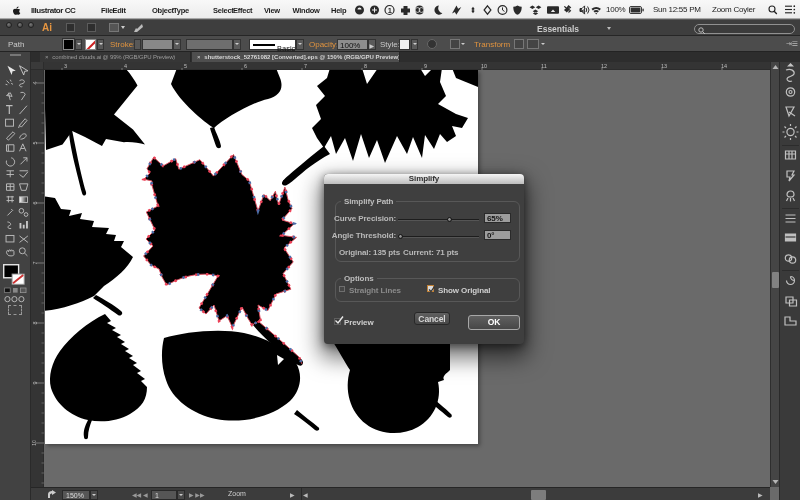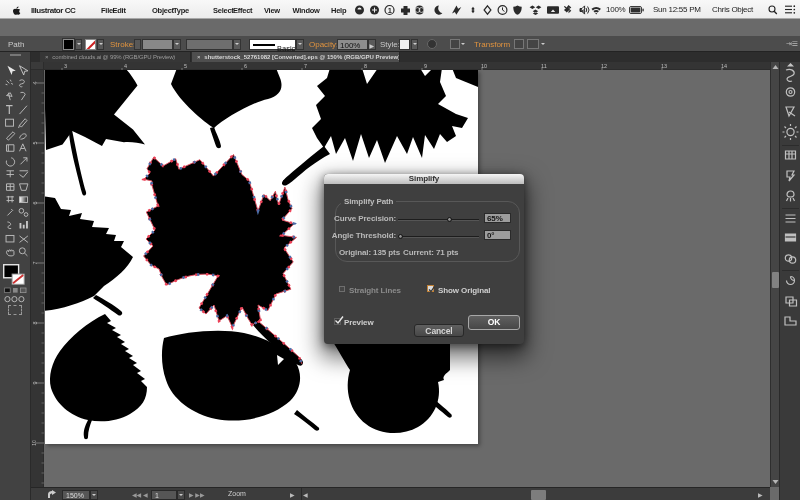--- a/index.html
+++ b/index.html
@@ -50,21 +50,21 @@
   #statusbar { left:31px; top:487px; width:739px; height:13px; background:#3c3c3c; border-top:1px solid #262626;
     color:#c5c5c5; font-size:7px; }
 
   
   #dialog { left:324px; top:174px; width:200px; height:170px; border-radius:4px;
     background:#3f3f3f; box-shadow:0 10px 22px 4px rgba(0,0,0,0.55), 0 2px 8px rgba(0,0,0,0.5);
     color:#b9b9b9; font-size:8px; font-weight:bold; letter-spacing:-0.1px; }
   #dlg-title { position:absolute; left:0; top:0; width:200px; height:10px; border-radius:4px 4px 0 0;
     background:linear-gradient(#f5f5f5,#bdbdbd); color:#303030; text-align:center;
     font-size:8px; line-height:10px; font-weight:bold; }
-  .fieldset { position:absolute; border:1px solid #585858; border-radius:12px; }
+  .fieldset { position:absolute; border:1px solid #585858; border-radius:6px; }
   .flabel { position:absolute; top:-5px; left:5px; background:#3f3f3f; padding:0 3px; color:#bdbdbd; }
   .slider-track { position:absolute; height:2px; background:#1d1d1d; border-bottom:1px solid #555; }
   .slider-thumb { position:absolute; width:5px; height:5px; border-radius:50%;
     background:radial-gradient(circle at 40% 35%, #a8a8a8, #6a6a6a 75%); border:0.5px solid #1a1a1a; top:-2px; }
   .valbox { position:absolute; width:27px; height:10px; background:#9d9d9d; border:1px solid #2a2a2a;
     color:#141414; font-size:8px; line-height:9px; padding-left:2px; }
   .btn { position:absolute; height:13px; border-radius:3px; text-align:center;
     background:linear-gradient(#606060,#474747); border:1px solid #282828;
     color:#d6d6d6; font-size:8.5px; line-height:12px; }
 </style>
@@ -114,39 +114,60 @@
         <path d="M238.5 4.8 a7.5 7.5 0 0 1 9.4 0 l-1.3 1.6 a5.4 5.4 0 0 0 -6.8 0 z M240.4 7 a4.6 4.6 0 0 1 5.6 0 l-1.3 1.6 a2.6 2.6 0 0 0 -3 0 z M242.2 9.3 a1.6 1.6 0 0 1 2 0 l-1 1.3 z"></path>
       </g>
     </svg>
     <div class="mi" style="left:606px; font-size:8px; font-weight:normal; top:5px;">100%</div>
     <svg class="abs" style="left:629px; top:5.5px;" width="15" height="8" viewBox="0 0 15 8">
       <rect x="0.5" y="0.5" width="12" height="7" rx="1.5" fill="none" stroke="#3a3a3a"></rect>
       <rect x="1.6" y="1.6" width="9.8" height="4.8" rx="0.8" fill="#2f2f2f"></rect>
       <rect x="13.4" y="2.4" width="1.4" height="3" rx="0.7" fill="#3a3a3a"></rect>
     </svg>
     <div class="mi" style="left:653px; font-size:8px; font-weight:normal; top:5px;">Sun 12:55 PM</div>
-    <div class="mi" style="left:712px; font-size:8px; font-weight:normal; top:5px;">Chris Object</div>
+    <div class="mi" style="left:712px; font-size:8px; font-weight:normal; top:5px;">Zoom Coyier</div>
     <svg class="abs" style="left:768px; top:4.5px;" width="10" height="11" viewBox="0 0 10 11">
       <circle cx="4" cy="4" r="3" fill="none" stroke="#222" stroke-width="1.1"></circle>
       <path d="M6.2 6.2 L8.8 9" stroke="#222" stroke-width="1.3"></path>
     </svg>
     <svg class="abs" style="left:785px; top:5px;" width="11" height="9" viewBox="0 0 11 9">
       <g stroke="#222" stroke-width="1.1">
         <path d="M0 1.2 h7"></path>
           <path d="M0 4.5 h7"></path>
           <path d="M0 7.8 h7"></path>
       </g>
       <g fill="#222">
           <circle cx="9.3" cy="1.2" r="0.85"></circle>
           <circle cx="9.3" cy="4.5" r="0.85"></circle>
           <circle cx="9.3" cy="7.8" r="0.85"></circle>
         </g>
     </svg>
   </div>
 
+  <div id="appbar" class="abs">
+    <div class="tl" style="left:6px;"></div>
+    <div class="tl" style="left:17px;"></div>
+    <div class="tl" style="left:28px;"></div>
+    <div class="abs" style="left:42px; top:2px; color:#e59540; font-weight:bold; font-size:10px;">Ai</div>
+    <div class="abs" style="left:66px; top:3px; width:9px; height:9px; background:#2e2e2e; border:1px solid #5c5c5c;"></div>
+    <div class="abs" style="left:87px; top:3px; width:9px; height:9px; background:#2e2e2e; border:1px solid #5c5c5c;"></div>
+    <div class="abs" style="left:109px; top:3px; width:10px; height:9px; background:#555; border:1px solid #777;"></div>
+    <div class="abs" style="left:121px; top:6px; width:0; height:0; border-left:2.5px solid transparent; border-right:2.5px solid transparent; border-top:3px solid #ccc;"></div>
+    <svg class="abs" style="left:133px; top:3px;" width="11" height="10" viewBox="0 0 11 10">
+      <path d="M1 9 L9 1 L10 4 L4 9 Z M1 9 L3 5 L5 7 Z" fill="#bbb"></path>
+    </svg>
+    <div class="abs" style="left:537px; top:3.5px; color:#cccccc; font-size:8.5px; font-weight:bold;">Essentials</div>
+    <div class="abs" style="left:607px; top:7px; width:0; height:0; border-left:2.5px solid transparent; border-right:2.5px solid transparent; border-top:3px solid #bbb;"></div>
+    <div class="abs" style="left:694px; top:4px; width:101px; height:10px; border:1px solid #909090; border-radius:5px; background:#3b3b3b;">
+      <svg class="abs" style="left:3px; top:1.5px;" width="8" height="8" viewBox="0 0 8 8">
+        <circle cx="3" cy="3" r="2.2" fill="none" stroke="#bbb" stroke-width="1"></circle>
+        <path d="M4.6 4.6 L7 7" stroke="#bbb" stroke-width="1"></path>
+      </svg>
+    </div>
+  </div>
 
   <div id="ctrlbar" class="abs">
     <div class="abs" style="left:8px; top:4px;">Path</div>
 
     <div class="abs" style="left:63px; top:2.5px; width:11px; height:11px; background:#000; border:1px solid #8a8a8a; box-shadow:0 0 0 1px #333;"></div>
     <div class="abs" style="left:75px; top:2.5px; width:7px; height:11px; background:#585858; border:1px solid #333;"></div>
     <div class="abs" style="left:76.5px; top:7px; width:0; height:0; border-left:2px solid transparent; border-right:2px solid transparent; border-top:2.5px solid #ccc;"></div>
 
     <div class="abs" style="left:85px; top:2.5px; width:11px; height:11px; background:#fff; border:1px solid #8a8a8a; overflow:hidden;">
       <div class="abs" style="left:-2px; top:4px; width:16px; height:2.2px; background:#c22; transform:rotate(-45deg);"></div>
@@ -427,31 +448,34 @@
     <div class="slider-track" style="left:74px; top:45px; width:81px;"></div>
     <div class="slider-thumb" style="left:123px; top:43px;"></div>
     <div class="valbox" style="left:160px; top:39px;">65%</div>
     <div class="abs" style="right:128px; top:57px; white-space:nowrap;">Angle Threshold:</div>
     <div class="slider-track" style="left:74px; top:62px; width:81px;"></div>
     <div class="slider-thumb" style="left:74px; top:60px;"></div>
     <div class="valbox" style="left:160px; top:56px;">0°</div>
     <div class="abs" style="left:15px; top:74px;">Original: 135 pts</div>
     <div class="abs" style="left:79px; top:74px;">Current: 71 pts</div>
 
+    <div class="fieldset" style="left:11px; top:104px; width:185px; height:24px;">
+      <div class="flabel">Options</div>
+    </div>
     <div class="abs" style="left:15px; top:112px; width:6px; height:6px; background:#454545; border:1px solid #6e6e6e;"></div>
     <div class="abs" style="left:25px; top:112px; color:#8b8b8b;">Straight Lines</div>
     <div class="abs" style="left:103px; top:111px; width:7px; height:7px; background:#dcdcdc; border:1px solid #c08035;">
       <svg width="7" height="7" viewBox="0 0 7 7">
           <path d="M1 3.5 L3 5.5 L6.2 0.8" stroke="#333" stroke-width="1.2" fill="none"></path>
         </svg>
     </div>
     <div class="abs" style="left:114px; top:112px; color:#cfcfcf;">Show Original</div>
 
     <div class="abs" style="left:10px; top:144px; width:7px; height:7px; background:#3a3a3a; border:1px solid #5e5e5e;"></div>
     <svg class="abs" style="left:10px; top:141px;" width="10" height="10" viewBox="0 0 10 10">
       <path d="M1.5 5.5 L4 8 L9 1.5" stroke="#e8e8e8" stroke-width="1.4" fill="none"></path>
     </svg>
     <div class="abs" style="left:20px; top:144px; color:#d0d0d0;">Preview</div>
-    <div class="btn" style="left:90px; top:150px; width:50px;">Cancel</div>
+    <div class="btn" style="left:90px; top:138px; width:36px;">Cancel</div>
     <div class="btn" style="left:144px; top:141px; width:52px; height:15px; border:1.5px solid #a8a8a8; color:#fff; line-height:13px;">OK</div>
   </div>
 
 </div>
 
 </body></html>

